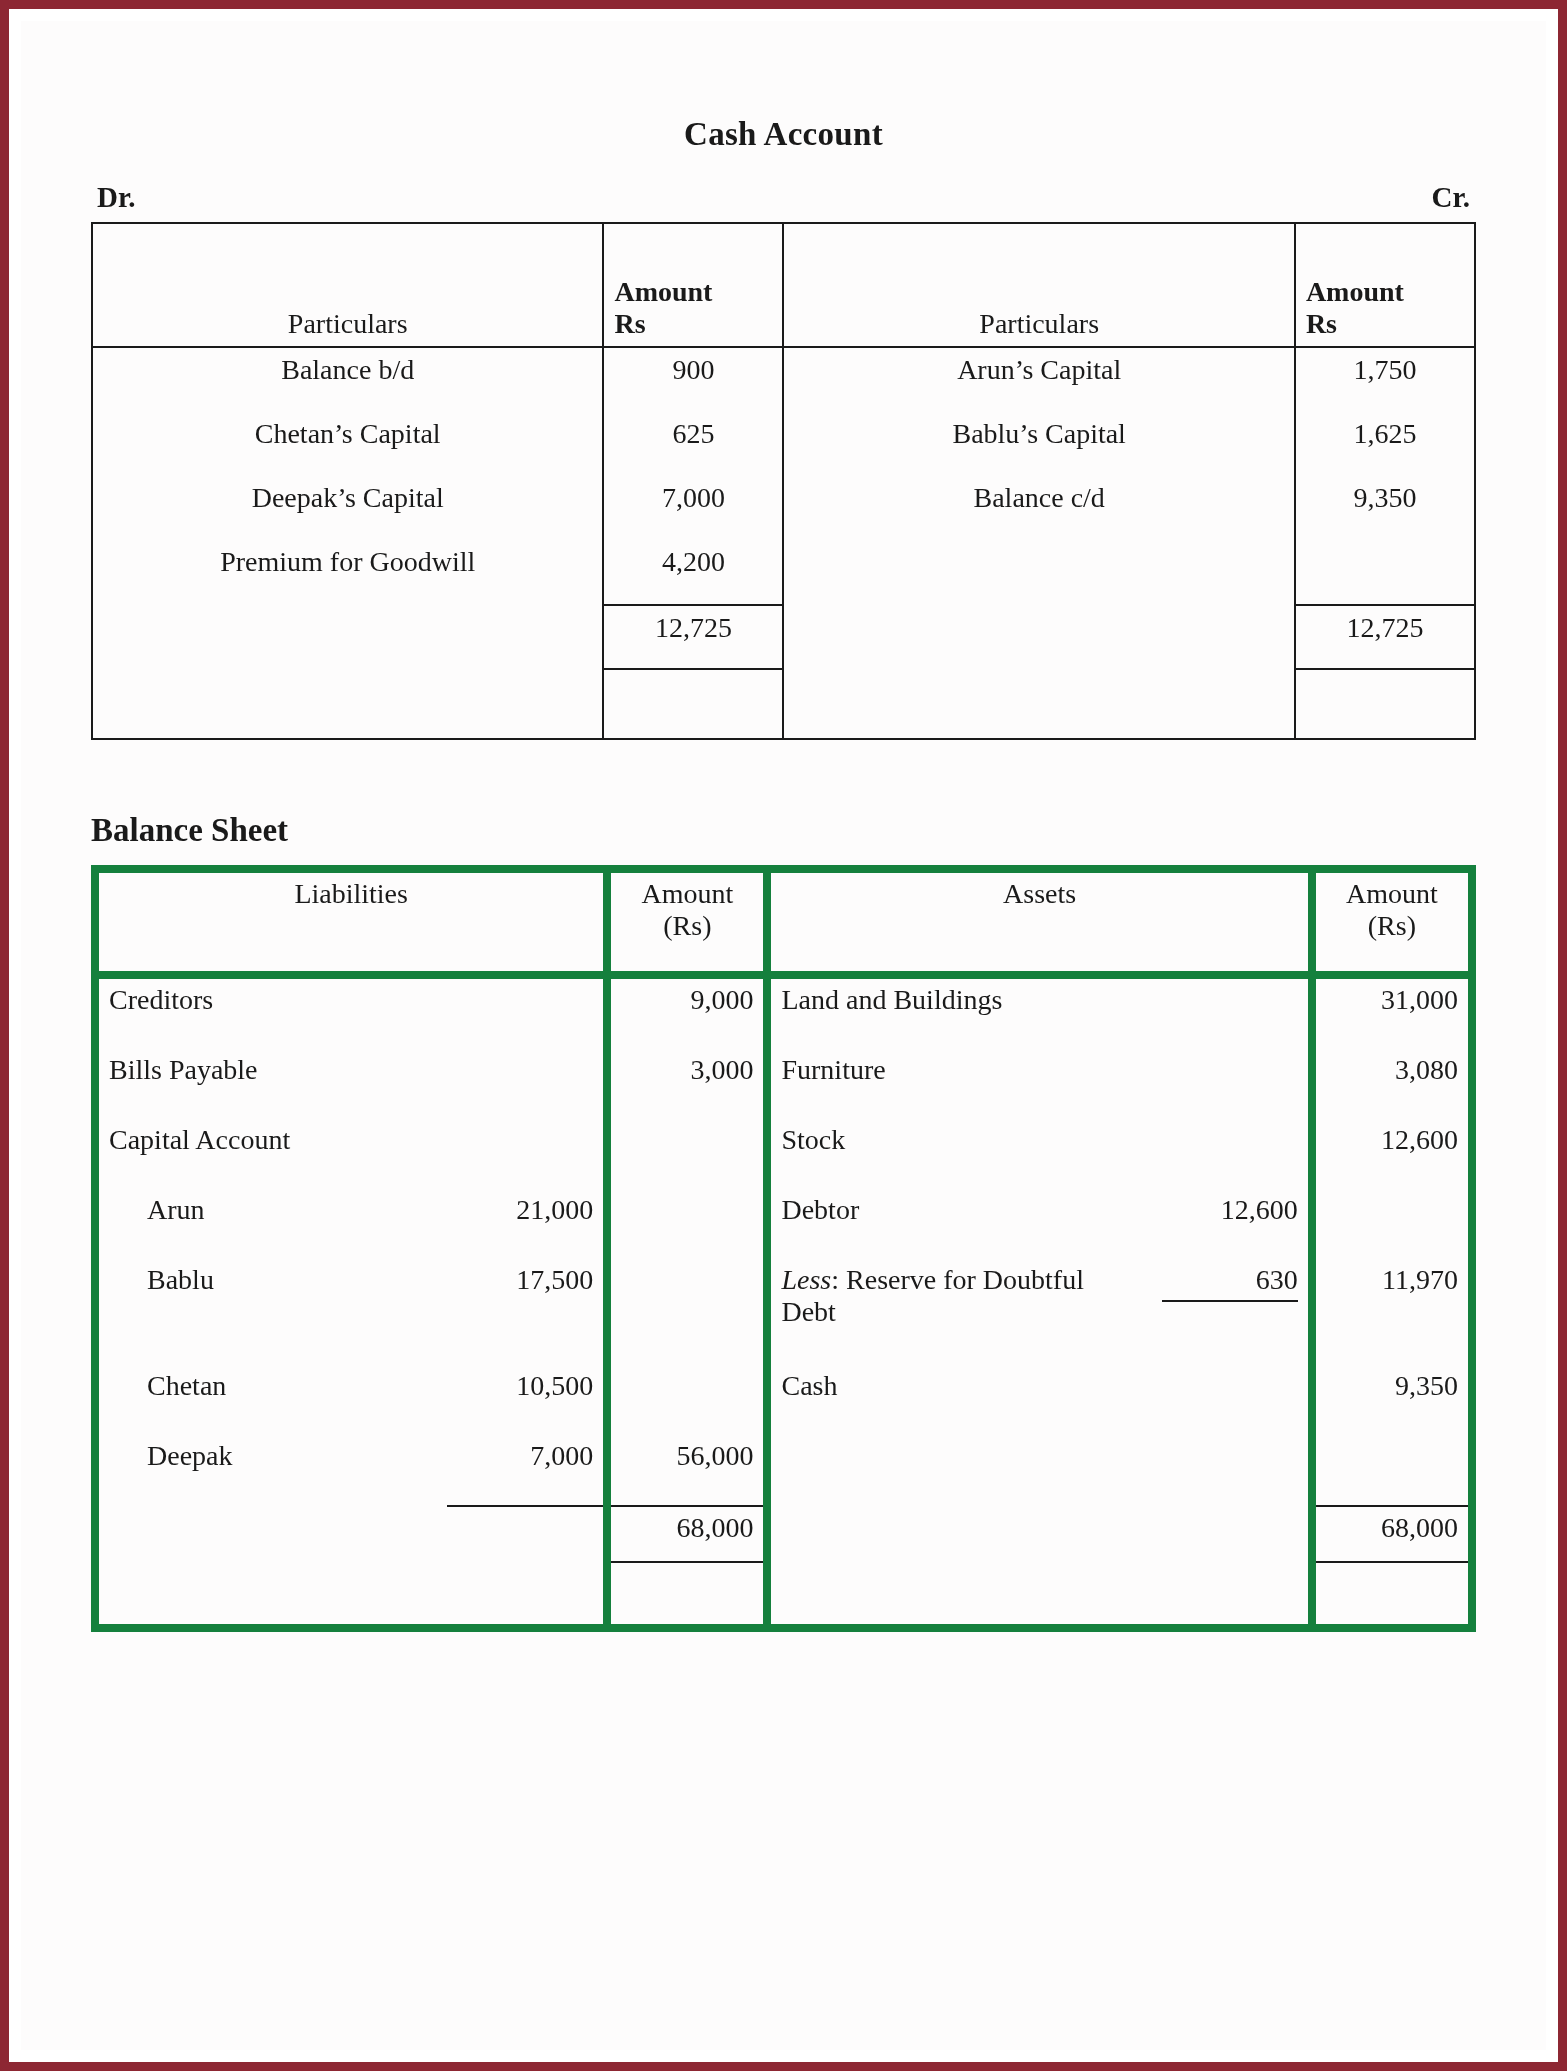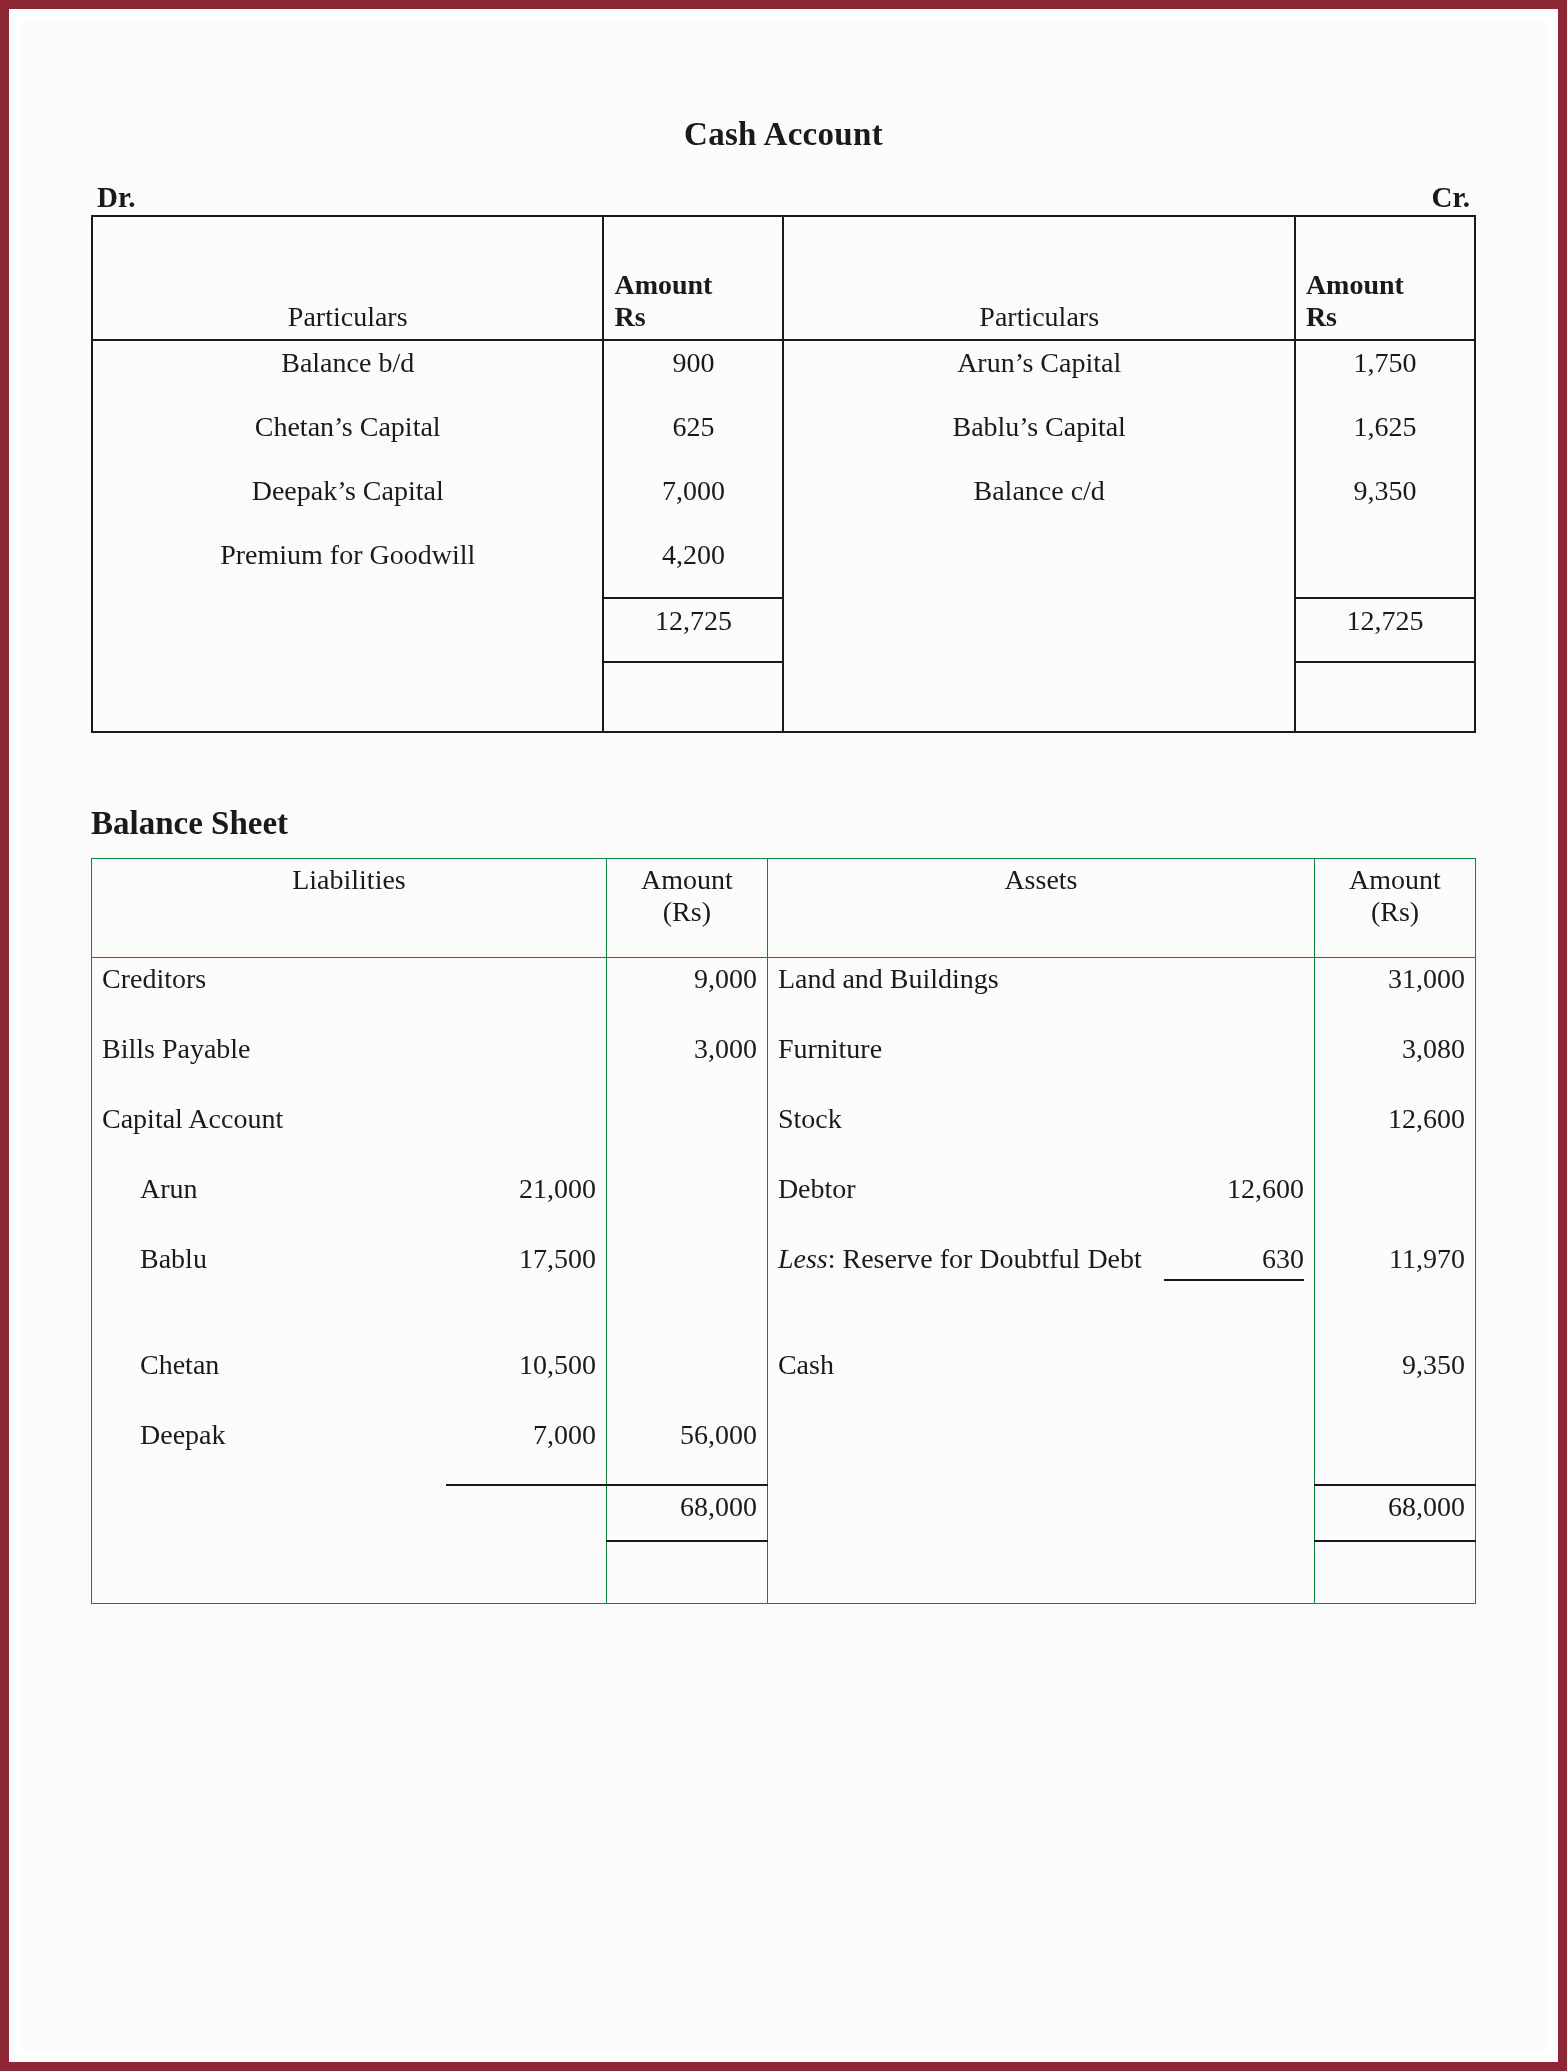--- a/index.html
+++ b/index.html
@@ -46,21 +46,21 @@
     font-size: 33px;
     letter-spacing: 0.3px;
     margin: 0 0 28px 0;
   }
 
   .drcr-row {
     display: flex;
     justify-content: space-between;
     font-weight: bold;
     font-size: 29px;
-    padding: 0 6px 1px 6px;
+    padding: 0 6px 8px 6px;
   }
 
   table.ledger {
     border-collapse: collapse;
     width: 100%;
     table-layout: fixed;
     font-size: 28px;
   }
   table.ledger td, table.ledger th {
     border: 2px solid #1a1a1a;
@@ -107,21 +107,21 @@
     font-size: 33px;
     margin: 72px 0 16px 0;
   }
   table.bsheet {
     border-collapse: collapse;
     width: 100%;
     table-layout: fixed;
     font-size: 28px;
   }
   table.bsheet td {
-    border: 1px solid #15803d;
+    border: 8px solid #15803d;
     padding: 5px 10px;
     vertical-align: top;
     font-weight: normal;
   }
   .bs-head td {
     font-weight: bold;
     text-align: center;
     height: 88px;
     vertical-align: bottom;
   }

